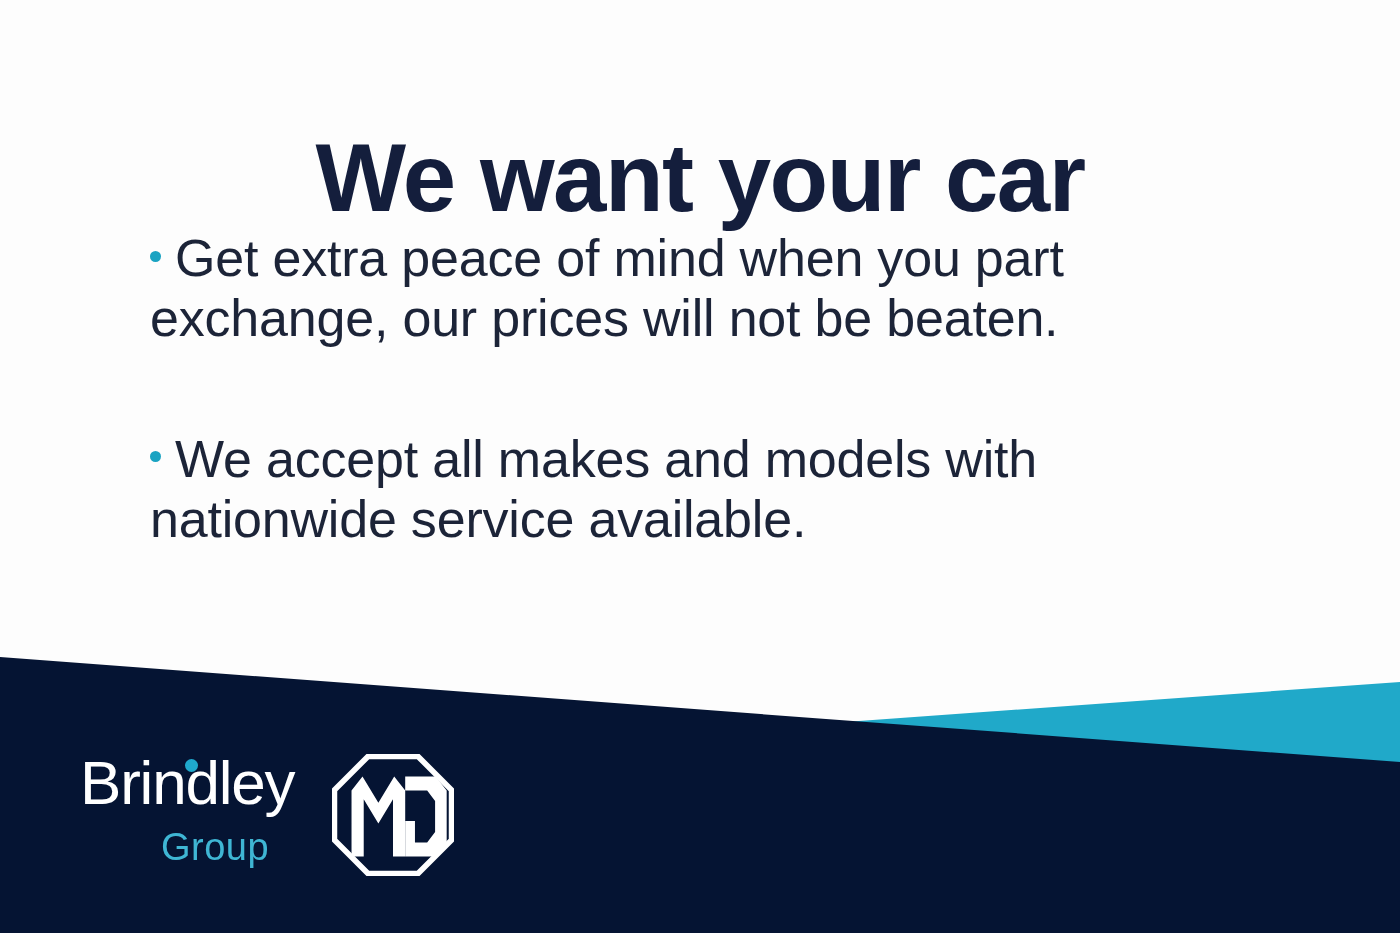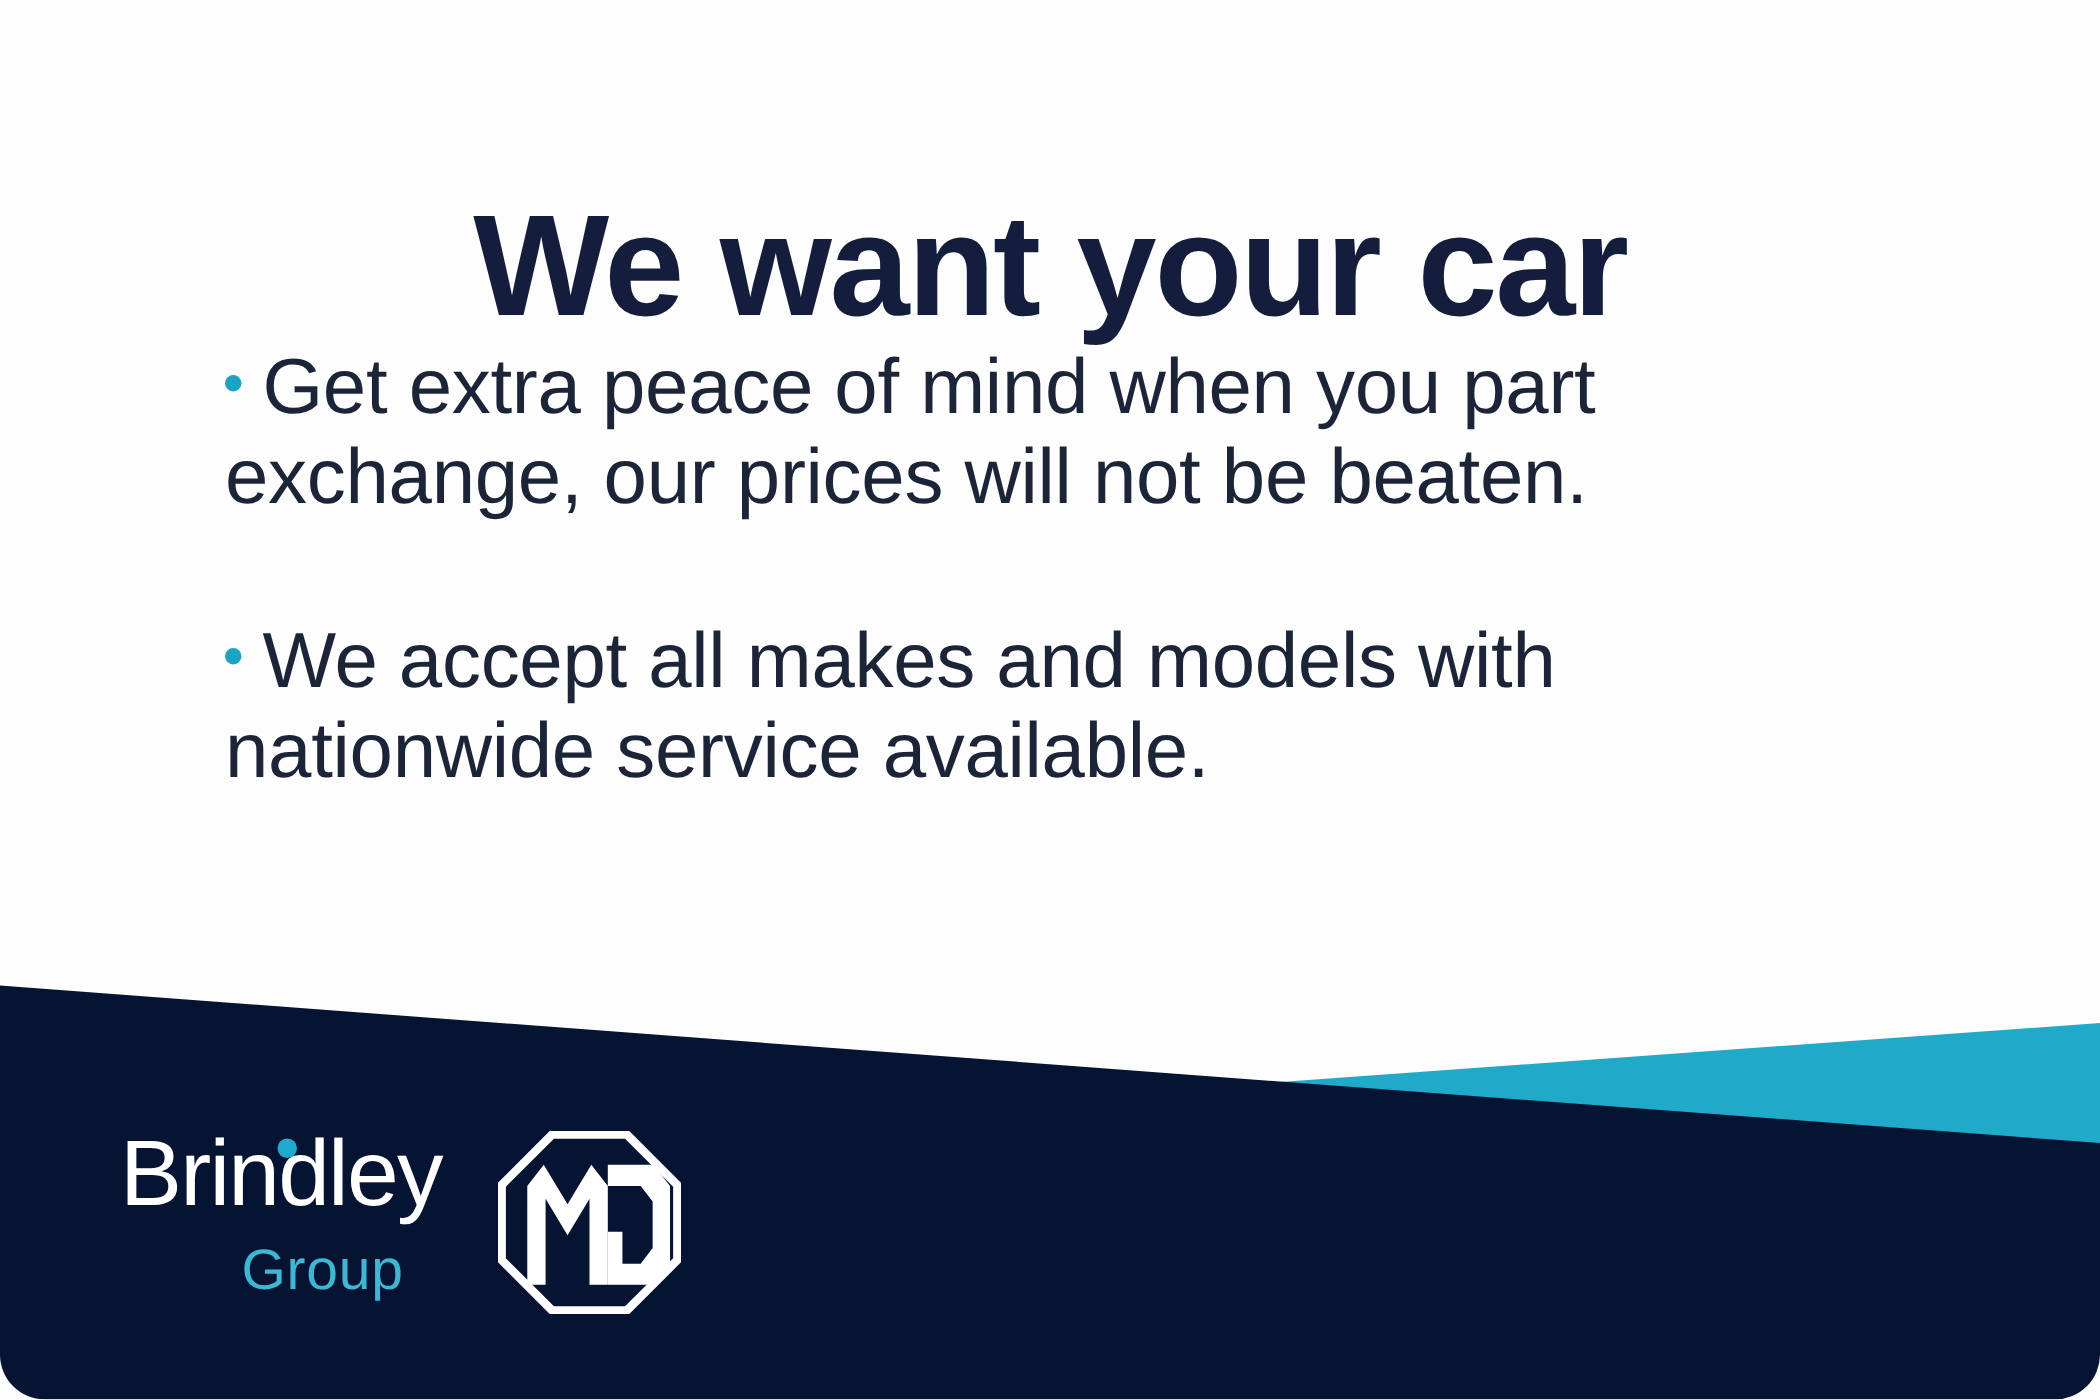--- a/index.html
+++ b/index.html
@@ -14,21 +14,20 @@
     font-family: "Liberation Sans", "DejaVu Sans", sans-serif;
     overflow: hidden;
   }
 
   #slide {
     position: relative;
     width: 1400px;
     height: 933px;
     background: #fdfdfd;
     overflow: hidden;
-    border-radius: 30px;
   }
 
   
   #headline {
     position: absolute;
     top: 64px;
     left: 0;
     width: 1400px;
     text-align: center;
     font-size: 96px;
@@ -49,21 +48,21 @@
   }
   .bullet-para {
     font-size: 52px;
     line-height: 1.16;
     font-weight: 300;
     color: #1c2438;
     letter-spacing: -0.2px;
     margin: 0;
   }
   .bullet-para + .bullet-para {
-    margin-top: 62px;
+    margin-top: 80px;
   }
   .bullet-dot {
     display: inline-block;
     width: 11px;
     height: 11px;
     border-radius: 50%;
     background: #1aa3c2;
     vertical-align: middle;
     position: relative;
     top: -6px;

